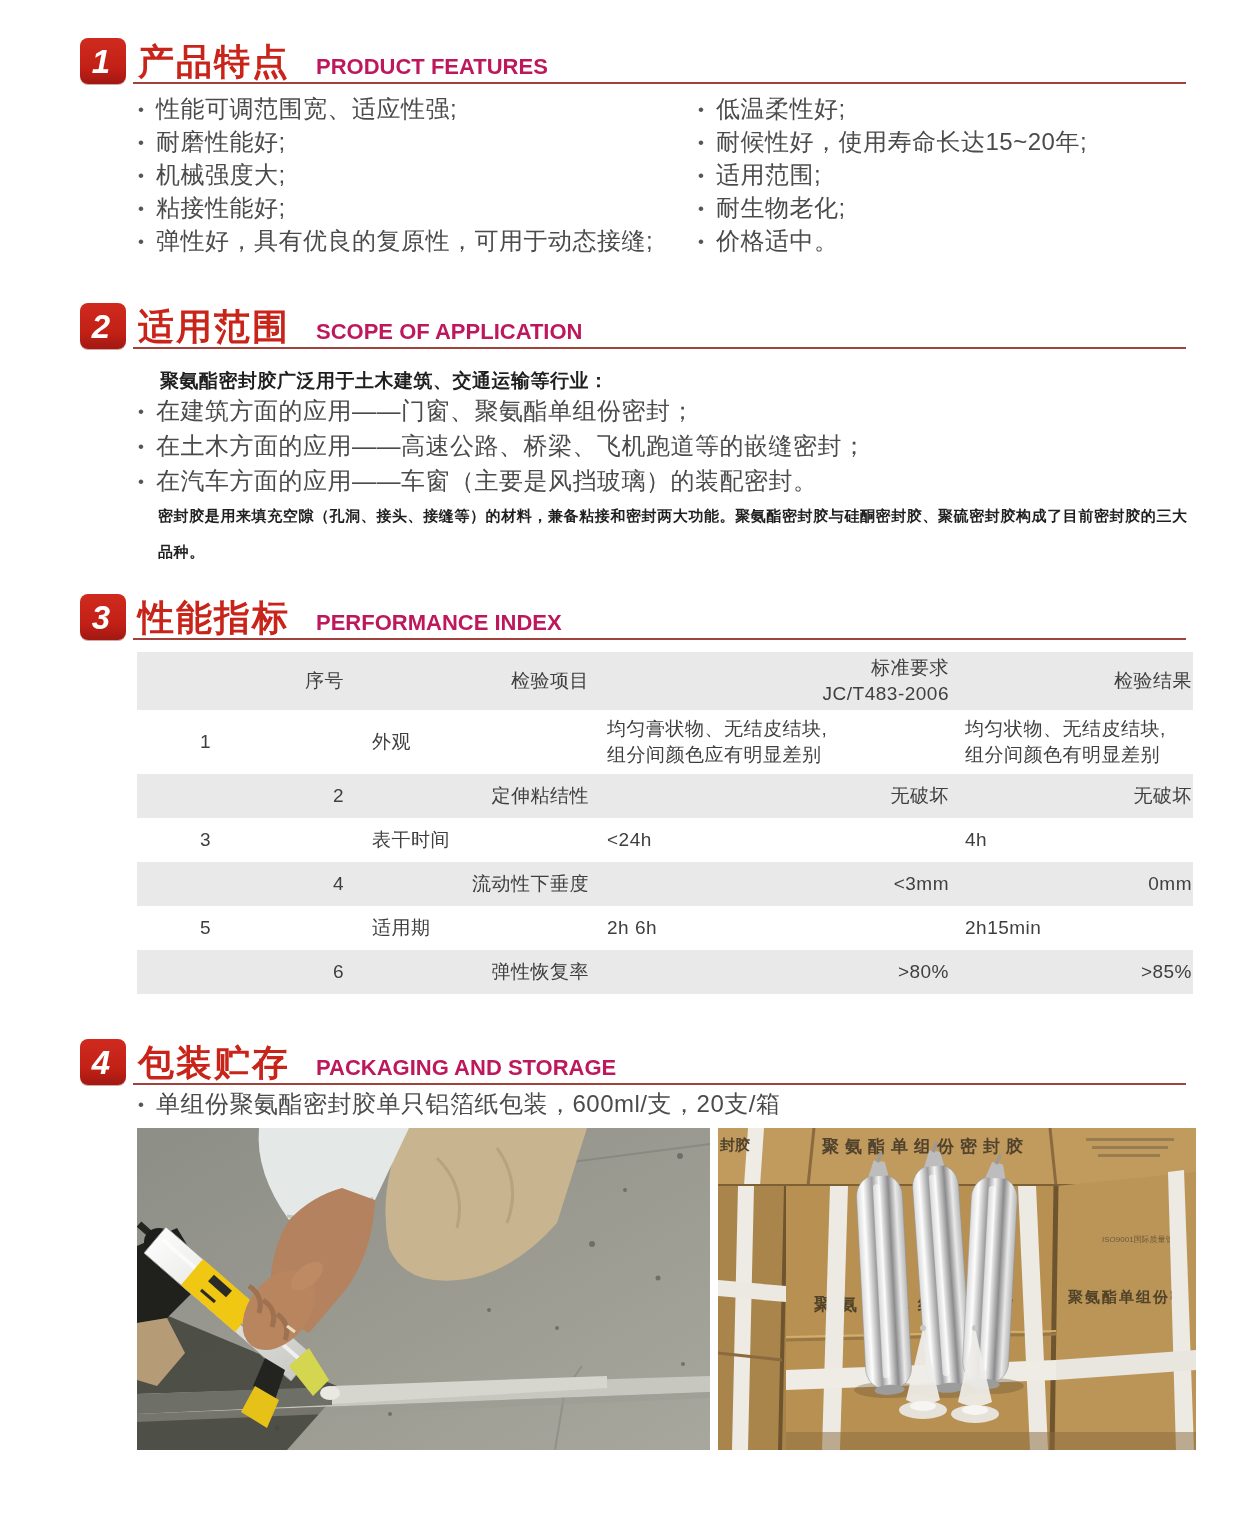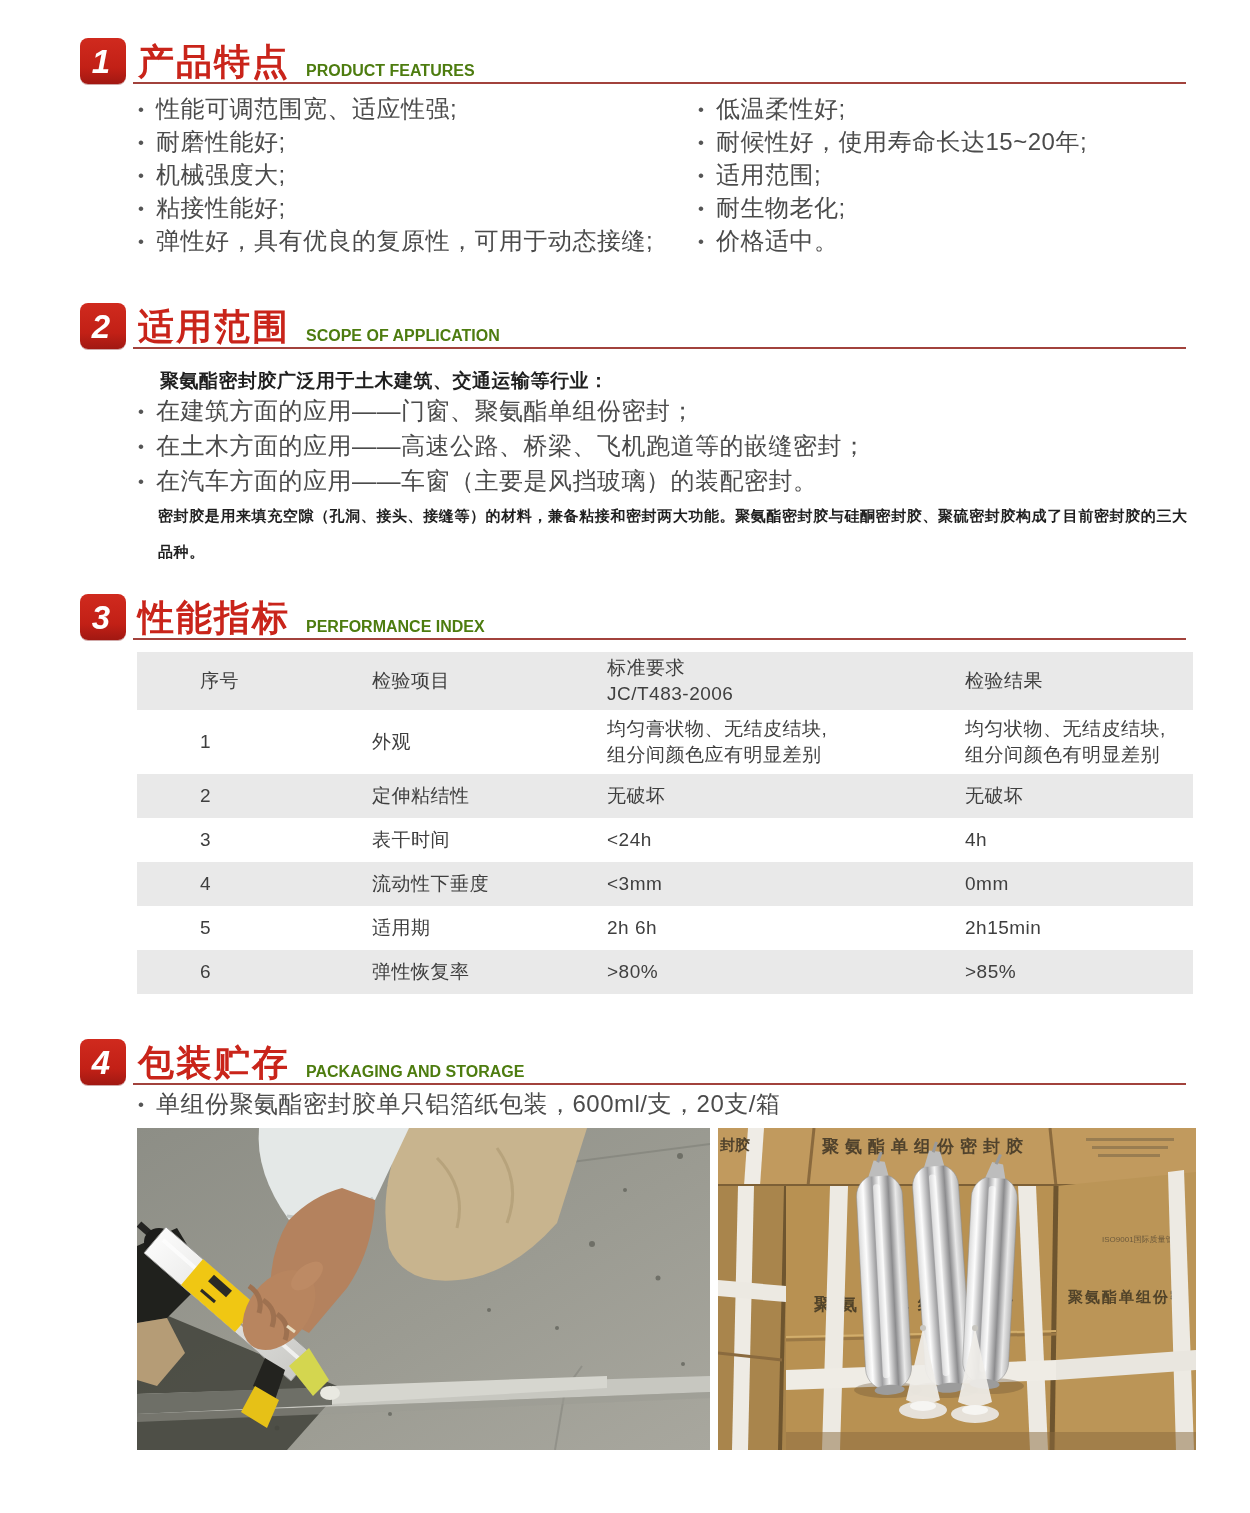--- a/index.html
+++ b/index.html
@@ -14,43 +14,43 @@
     width:46px;height:46px;border-radius:8px;flex:0 0 46px;
     background:linear-gradient(180deg,#d02a1e 0%,#c22016 65%,#a11812 100%);
     display:flex;align-items:center;justify-content:center;
     box-shadow:0 1px 0 rgba(120,10,8,.35);
   }
   .badge span{
     color:#ffffff;font-size:33px;font-weight:bold;font-style:italic;
     transform:translateX(-2px);line-height:1;
   }
   .sec-title{
-    margin:0 4px 0 12px;font-size:36px;font-weight:bold;color:#c9241a;
+    margin:0 14px 0 12px;font-size:36px;font-weight:bold;color:#c9241a;
     letter-spacing:2px;line-height:44px;white-space:nowrap;
   }
   .sec-sub{
-    margin:0 0 4px 12px;font-size:16px;font-weight:bold;color:#4d7c0f;
+    margin:0 0 4px 12px;font-size:22px;font-weight:bold;color:#be185d;
     letter-spacing:0px;white-space:nowrap;
   }
   .sec-line{position:absolute;left:53px;right:0;bottom:0;height:2px;background:#a2423c;}
   
   .blist{list-style:none;margin:0;padding:0;position:absolute;}
   .blist li{display:flex;margin-bottom:12px;align-items:flex-start;}
   .blist .dot{width:18px;flex:0 0 18px;color:#555;font-size:17px;line-height:21px;}
   .blist .txt{font-size:24px;color:#4b4b4b;line-height:20.5px;letter-spacing:0.5px;}
   .intro{position:absolute;font-size:19px;font-weight:bold;color:#1f1f1f;letter-spacing:0.5px;}
   .note{position:absolute;font-size:15px;font-weight:bold;color:#1f1f1f;line-height:36px;letter-spacing:0.6px;}
   
   table.perf{position:absolute;left:137px;top:652px;width:1056px;border-collapse:collapse;table-layout:fixed;}
   table.perf td{font-size:19px;color:#3f3f3f;vertical-align:middle;letter-spacing:0.5px;line-height:26px;}
   table.perf td:nth-child(1){padding-left:63px;}
   table.perf td:nth-child(2){padding-left:27px;}
   table.perf td:nth-child(3){padding-left:17px;}
   table.perf td:nth-child(4){padding-left:15px;}
-  tr.gray{background:#e9e9e9;}
+  tr.gray{background:#e9e9e9;text-align:right;}
   tr.h-head{height:58px;}
   tr.h-tall{height:64px;}
   tr.h-std{height:44px;}
   .pre{white-space:pre-line;}
   
   .photo{position:absolute;display:block;}
 </style>
 </head>
 <body>
 

